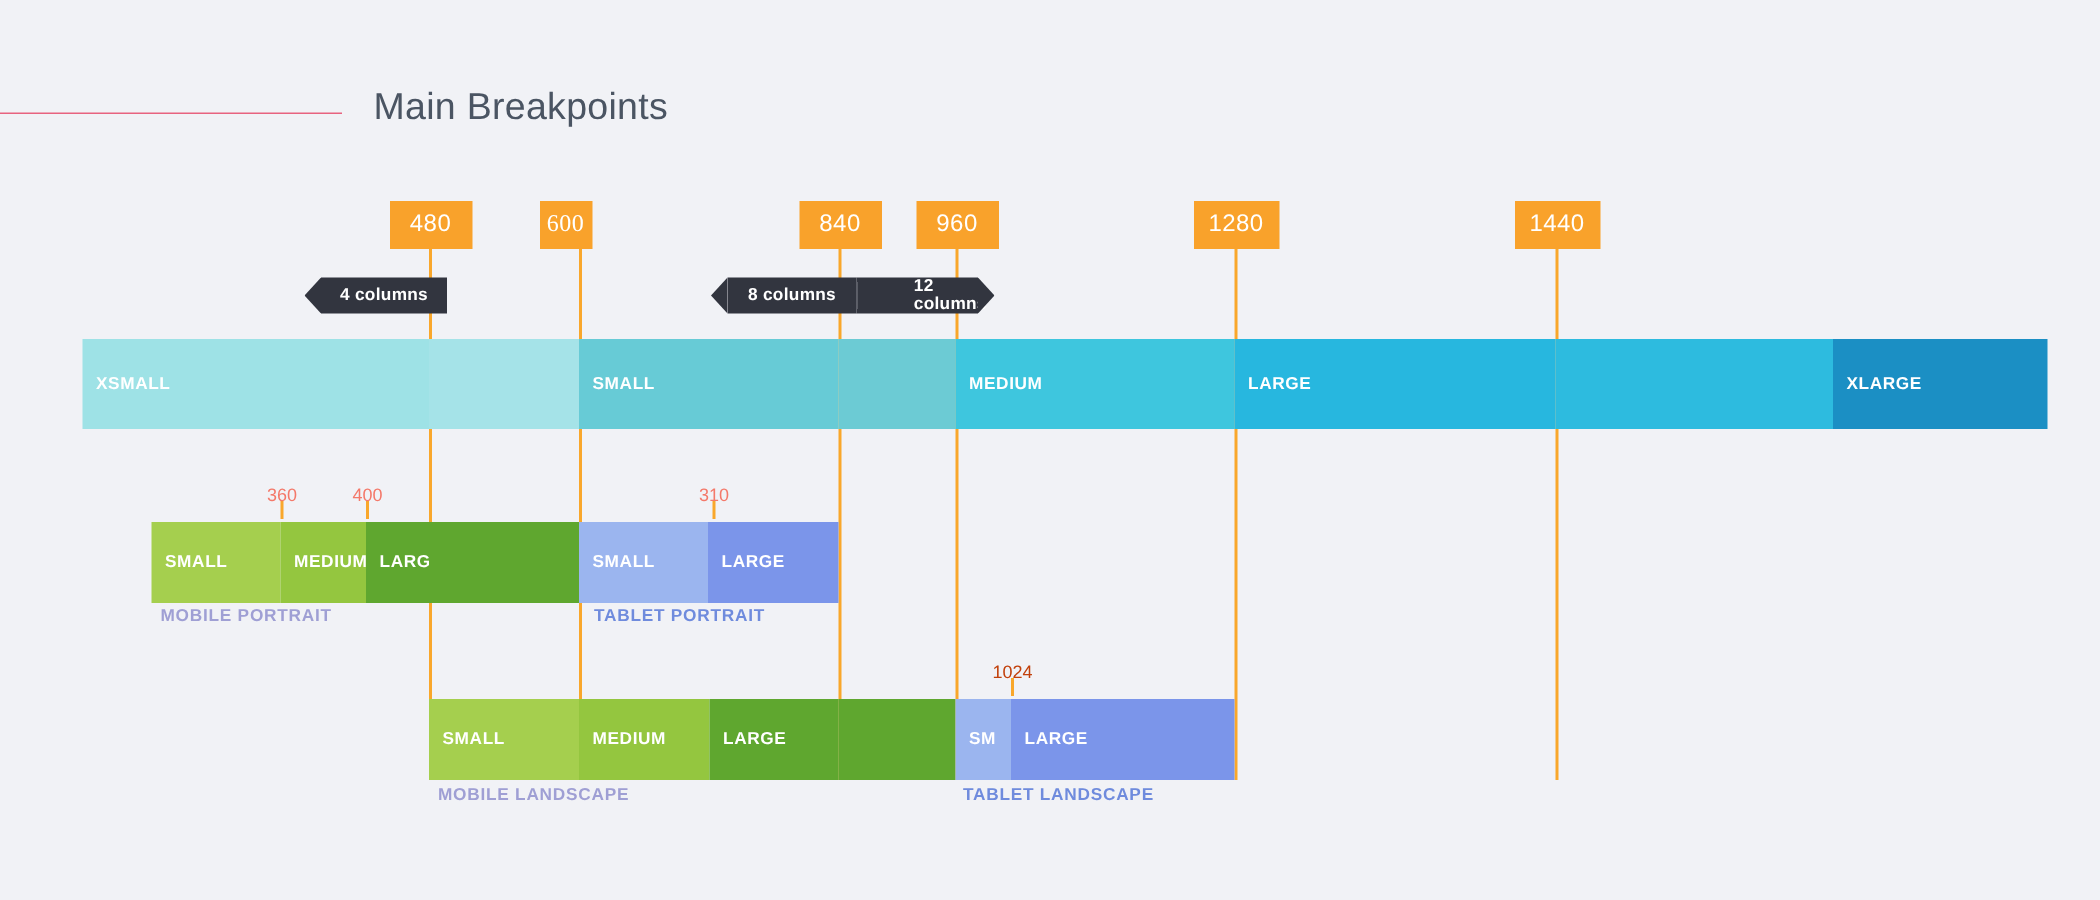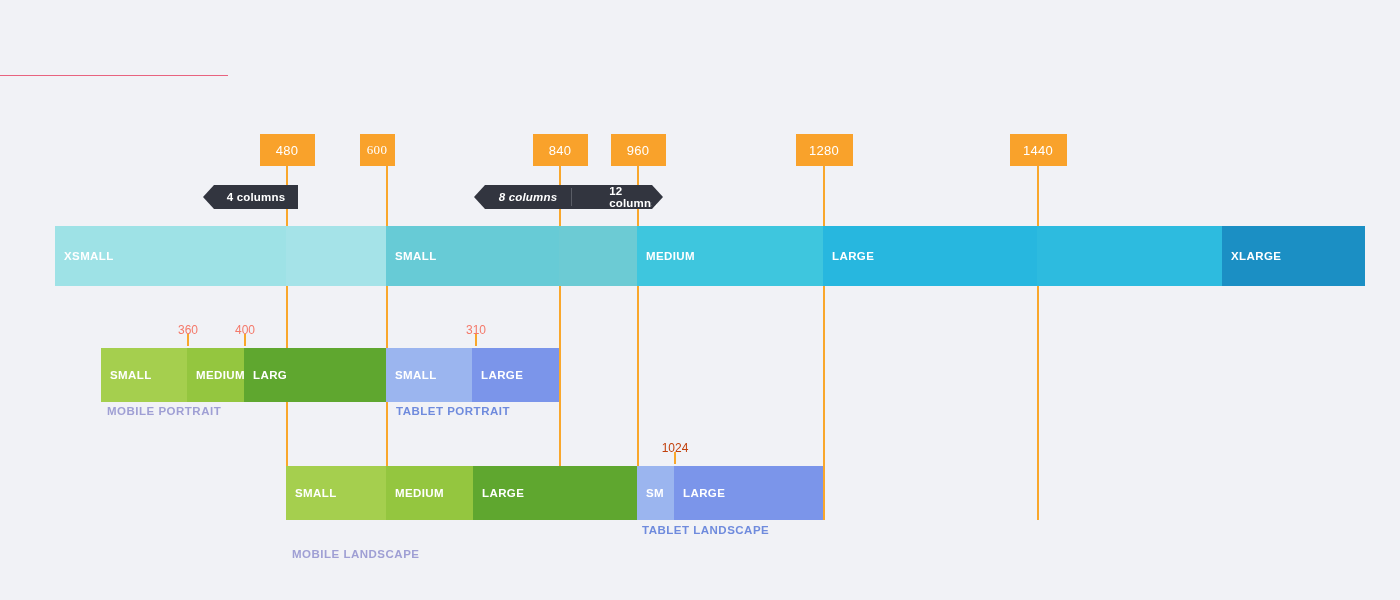--- a/index.html
+++ b/index.html
@@ -51,21 +51,21 @@
     top: 166px;
   }
 
   
   .bp-badge {
     position: absolute;
     top: 134px;
     height: 32px;
     background: #f9a22b;
     color: #ffffff;
-    font-size: 13px;
+    font-size: 16px;
     display: flex;
     align-items: center;
     justify-content: center;
     letter-spacing: 0.3px;
   }
 
   
   .coltag-group {
     position: absolute;
     height: 24px;
@@ -136,20 +136,21 @@
     letter-spacing: 0.5px;
     white-space: nowrap;
   }
 </style>
 </head>
 <body>
 
 <div id="stage">
 
   <div class="title-rule"></div>
+  <div class="page-title">Main Breakpoints</div>
 
   <div id="guides-layer">
       <div class="guide" style="left: 286px; top: 166px; height: 354px;"></div>
       <div class="guide" style="left: 386px; top: 166px; height: 354px;"></div>
       <div class="guide" style="left: 559px; top: 166px; height: 354px;"></div>
       <div class="guide" style="left: 637px; top: 166px; height: 354px;"></div>
       <div class="guide" style="left: 823px; top: 166px; height: 354px;"></div>
       <div class="guide" style="left: 1037px; top: 166px; height: 354px;"></div>
     </div>
   <div id="bars-layer">
@@ -180,31 +181,31 @@
       <div class="tick" style="left: 244px; top: 334px;"></div>
       <div class="tick-label" style="left: 245px; top: 323px; color: rgb(244, 121, 106);">400</div>
       <div class="tick" style="left: 475px; top: 334px;"></div>
       <div class="tick-label" style="left: 476px; top: 323px; color: rgb(244, 121, 106);">310</div>
       <div class="tick" style="left: 674px; top: 452px;"></div>
       <div class="tick-label" style="left: 675px; top: 441px; color: #c2410c;">1024</div>
     </div>
   <div id="captions-layer">
       <div class="caption" style="left: 107px; top: 405px; color: rgb(159, 159, 212);">MOBILE PORTRAIT</div>
       <div class="caption" style="left: 396px; top: 405px; color: rgb(111, 139, 221);">TABLET PORTRAIT</div>
-      <div class="caption" style="left: 292px; top: 524px; color: rgb(159, 159, 212); margin-top: 24px;">MOBILE LANDSCAPE</div>
+      <div class="caption" style="left: 292px; top: 524px; color: rgb(159, 159, 212);">MOBILE LANDSCAPE</div>
       <div class="caption" style="left: 642px; top: 524px; color: rgb(111, 139, 221);">TABLET LANDSCAPE</div>
     </div>
   <div id="coltags-layer">
       <div class="coltag-group" style="left: 203px; top: 185px; justify-content: space-between;">
         <div class="arrow-l"></div>
         <div class="coltag" style="width: 84px;">4 columns</div>
       </div>
       <div class="coltag-group" style="left: 474px; top: 185px;">
         <div class="arrow-l"></div>
-        <div class="coltag" style="width: 86px; font-style: italic;">8 columns</div>
+        <div class="coltag" style="width: 86px;">8 columns</div>
         <div class="coltag" style="width: 81px; padding-left: 44px;">12 columns</div>
         <div class="arrow-r"></div>
       </div>
     </div>
   <div id="badges-layer">
       <div class="bp-badge" style="left: 259.5px; width: 55px;">480</div>
       <div class="bp-badge" style="left: 359.5px; width: 35px; font-family: Liberation Serif, serif;">600</div>
       <div class="bp-badge" style="left: 532.5px; width: 55px; text-align: center;">840</div>
       <div class="bp-badge" style="left: 610.5px; width: 55px; text-align: right;">960</div>
       <div class="bp-badge" style="left: 795.5px; width: 57px;">1280</div>

